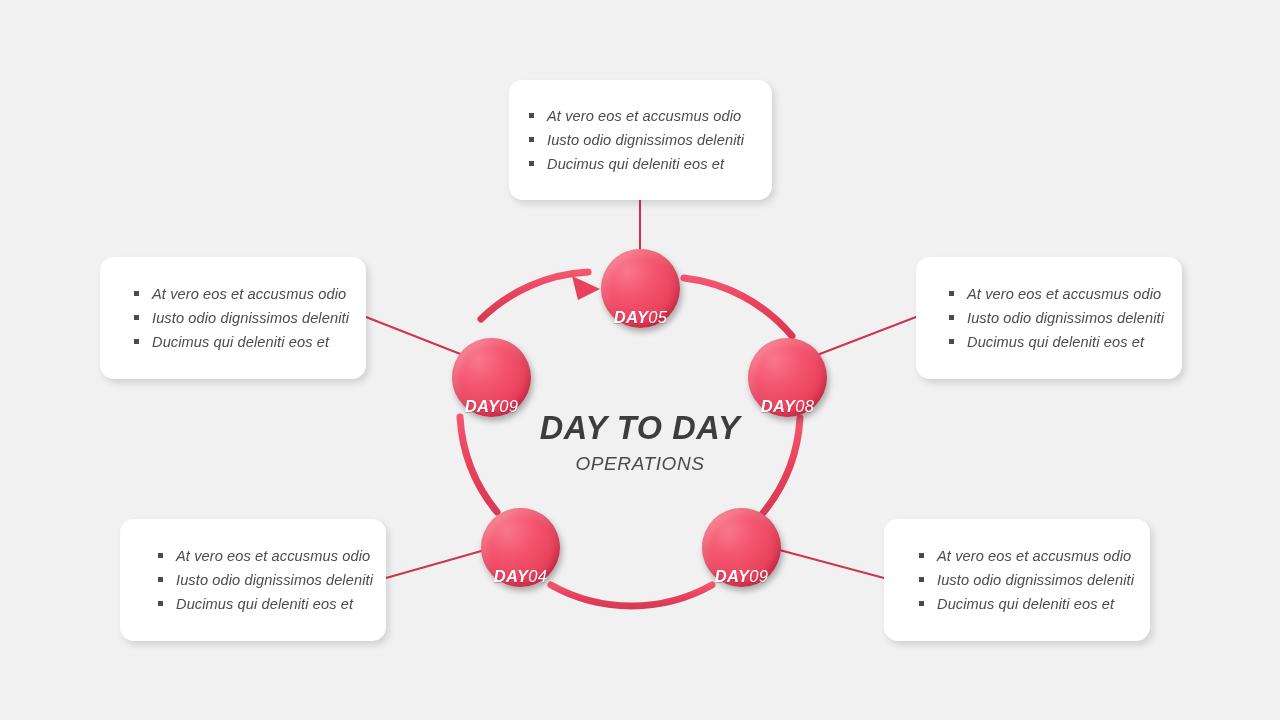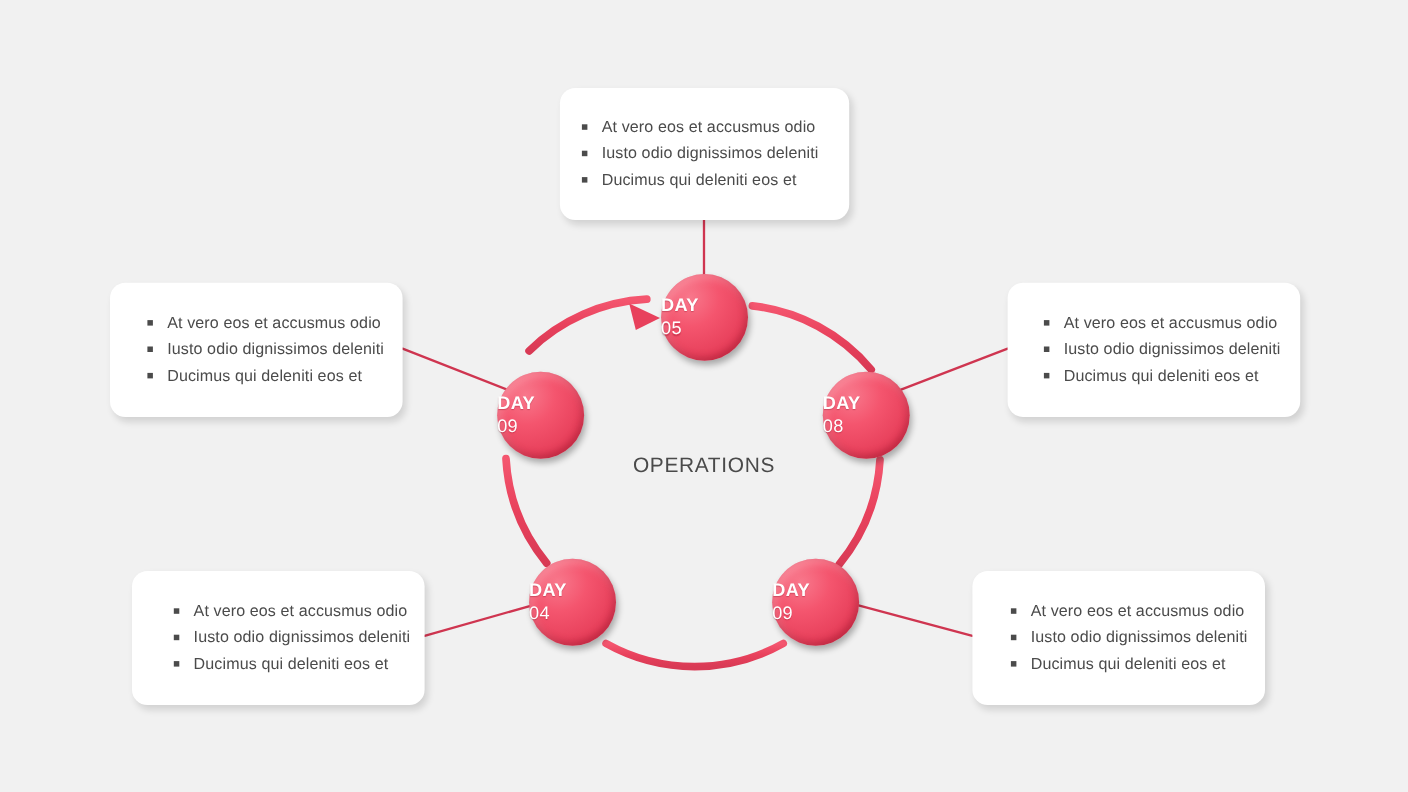--- a/index.html
+++ b/index.html
@@ -14,20 +14,21 @@
     overflow: hidden;
     position: relative;
   }
 
   #stage {
     position: absolute;
     left: 0;
     top: 0;
     width: 1108px;
     height: 720px;
+    font-style: italic;
   }
 
   
   #wire-layer {
     position: absolute;
     left: 0;
     top: 0;
     width: 1280px;
     height: 720px;
     pointer-events: none;
@@ -82,22 +83,22 @@
       radial-gradient(circle at 33% 27%,
         #f8788c 0%,
         #f4556e 34%,
         #e8415c 68%,
         #cf2f4b 100%);
     box-shadow:
       2px 4px 6px rgba(0,0,0,0.30),
       inset -2px -3px 7px rgba(150,10,35,0.45),
       inset 3px 4px 9px rgba(255,190,200,0.45);
     display: flex;
-    flex-direction: column;
-    align-items: flex-start;
+    flex-direction: row;
+    align-items: flex-end;
     justify-content: center;
     color: #ffffff;
     font-size: 16.5px;
     font-weight: 700;
     line-height: 21px;
     letter-spacing: 0.3px;
     text-shadow: 0 1px 1px rgba(120,0,25,0.30);
   }
   .node .w { display: block; }
   .node .n { display: block; font-weight: 400; }
@@ -204,20 +205,21 @@
 
   <div class="card" id="card-bright">
     <ul>
       <li><span class="bullet"></span><span>At vero eos et accusmus odio</span></li>
       <li><span class="bullet"></span><span>Iusto odio dignissimos deleniti</span></li>
       <li><span class="bullet"></span><span>Ducimus qui deleniti eos et</span></li>
     </ul>
   </div>
 
   <div id="center-title">
+    <div class="main">DAY TO DAY</div>
     <div class="sub">OPERATIONS</div>
   </div>
 
   <div class="node" id="node-1">
     <span class="w">DAY</span>
     <span class="n">05</span>
   </div>
   <div class="node" id="node-2">
     <span class="w">DAY</span>
     <span class="n">08</span>

